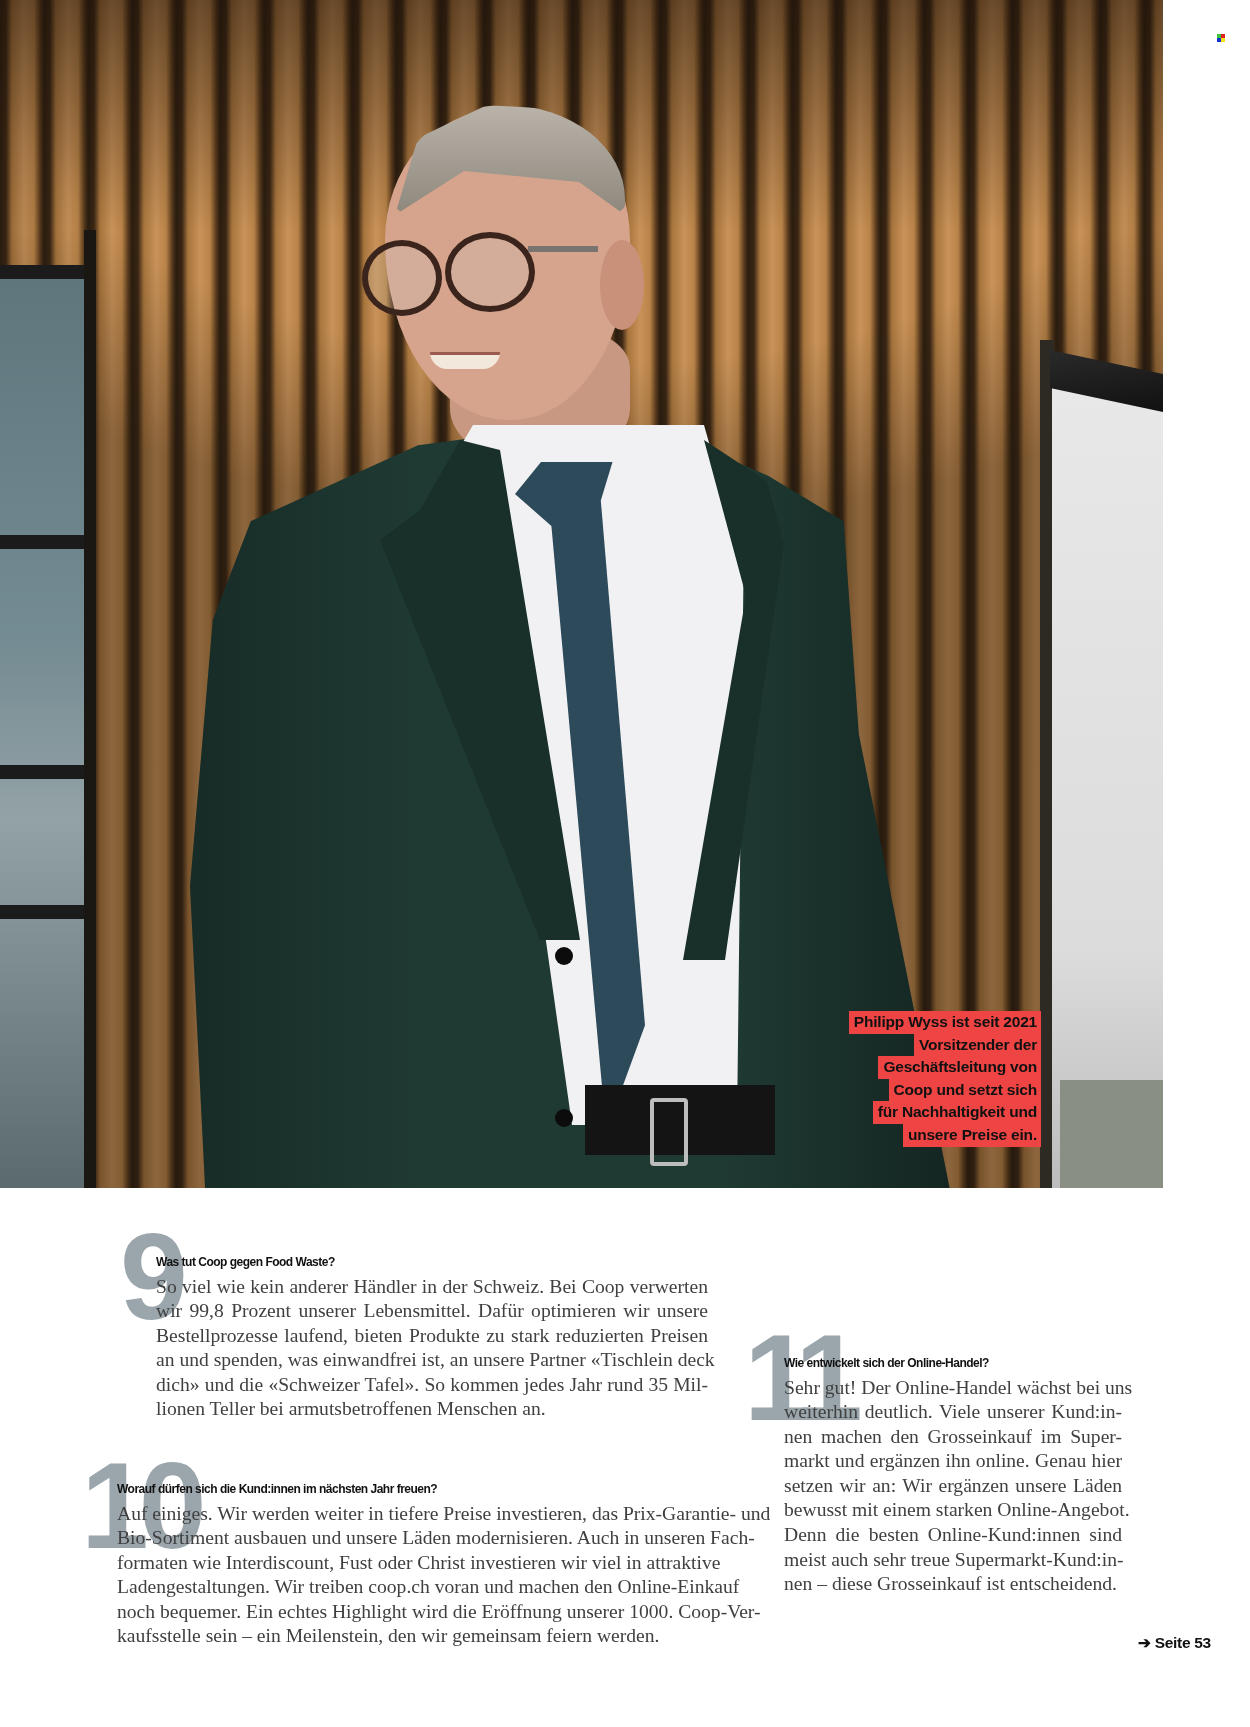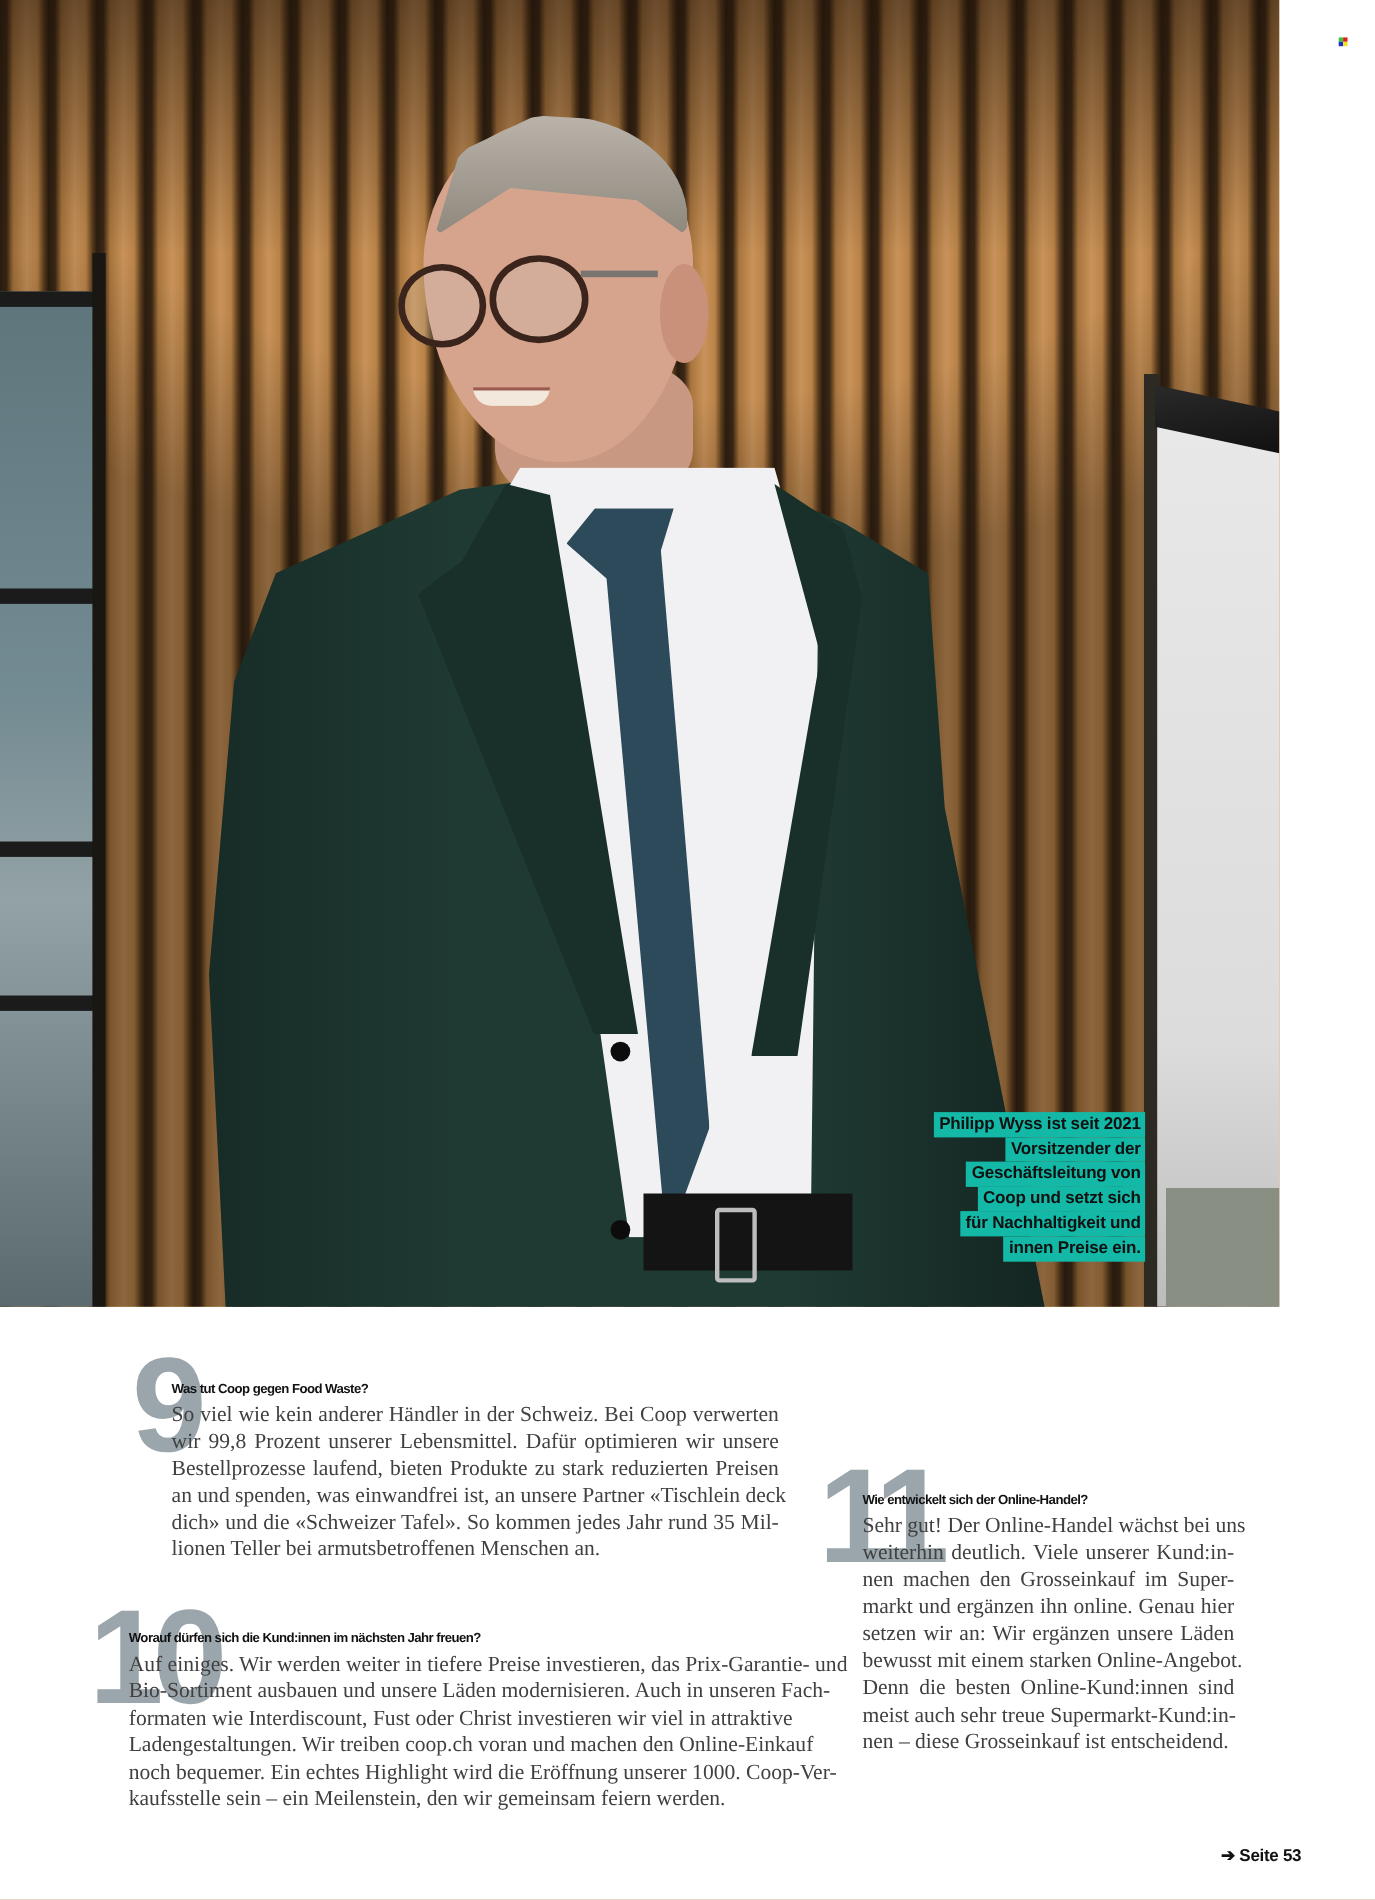--- a/index.html
+++ b/index.html
@@ -48,42 +48,42 @@
   .hair { position:absolute; left:395px; top:105px; width:230px; height:110px; background:linear-gradient(180deg,#b9b3aa,#8e877c);
     border-radius:50% 55% 10% 10% / 90% 90% 10% 10%; clip-path: polygon(0% 100%, 10% 30%, 40% 0%, 80% 5%, 100% 60%, 100% 100%, 80% 70%, 30% 60%); }
   .ear { position:absolute; left:600px; top:240px; width:44px; height:90px; background:#c9907a; border-radius:50%; }
   .glasses-l { position:absolute; left:362px; top:240px; width:68px; height:64px; border:6px solid #3a241c; border-radius:50%; background:rgba(200,220,230,0.15); }
   .glasses-r { position:absolute; left:445px; top:232px; width:78px; height:68px; border:6px solid #3a241c; border-radius:50%; background:rgba(200,220,230,0.15); }
   .glasses-arm { position:absolute; left:528px; top:246px; width:70px; height:6px; background:#7a7470; }
   .mouth { position:absolute; left:430px; top:352px; width:70px; height:14px; border-radius:0 0 40px 40px; background:#f3e8dc; border-top:3px solid #9b5a50; }
 
   
   .caption { position:absolute; right:122px; top:1011px; text-align:right; font-family:"Liberation Sans", sans-serif; font-weight:bold; font-size:15.5px; line-height:22.6px; color:#111; }
-  .caption .cl { display:inline-block; background:#14b8a6; padding:0 4px 0 5px; white-space:nowrap; letter-spacing:-0.2px; }
+  .caption .cl { display:inline-block; background:#ef4444; padding:0 4px 0 5px; white-space:nowrap; letter-spacing:-0.2px; }
 
   
   .logo { position:absolute; left:1217px; top:34px; width:8px; height:8px; display:grid; grid-template-columns:4px 4px; grid-template-rows:4px 4px; }
   .logo span { display:block; }
 
   
   .section { position:absolute; }
   .bignum { position:absolute; font-family:"Liberation Sans", sans-serif; font-weight:bold; color:#9ba6ac; font-size:122px; line-height:1; letter-spacing:-10px; z-index:0; }
   .q { position:relative; z-index:1; font-family:"Liberation Sans", sans-serif; font-weight:bold; font-size:12px; line-height:24.5px; color:#111; letter-spacing:-0.5px; white-space:nowrap; }
   .a { position:relative; z-index:1; font-family:"Liberation Serif", serif; font-size:19.6px; line-height:24.6px; color:#404040; }
   .a .ln { display:block; white-space:nowrap; text-align:justify; text-align-last:justify; }
   .a .ln.last { text-align-last:left; }
 
   .s9 { left:156px; top:1250px; width:552px; }
   .s9 .bignum { left:-36px; top:-34px; }
   .s10 { left:117px; top:1477px; width:583px; }
   .s10 .bignum { left:-36px; top:-32px;text-align:right; }
   .s11 { left:784px; top:1351px; width:338px; }
   .s11 .bignum { left:-40px; top:-34px; }
 
-  .pageref { position:absolute; left:1110px; top:1634px; font-family:"Liberation Sans", sans-serif; font-weight:bold; font-size:15.5px; color:#111; white-space:nowrap; letter-spacing:-0.3px;margin-top:44px; }
+  .pageref { position:absolute; left:1138px; top:1634px; font-family:"Liberation Sans", sans-serif; font-weight:bold; font-size:15.5px; color:#111; white-space:nowrap; letter-spacing:-0.3px; }
 </style>
 </head>
 <body>
 
 <div class="photo">
   <div class="slats"></div>
   <div class="arch-shade"></div>
   <div class="top-dark"></div>
   <div class="left-window">
     <div class="frame" style="top:0"></div>
@@ -117,21 +117,21 @@
     <div class="glasses-arm"></div>
     <div class="mouth"></div>
   </div>
 
   <div class="caption">
     <span class="cl">Philipp Wyss ist seit 2021</span><br>
     <span class="cl">Vorsitzender der</span><br>
     <span class="cl">Geschäftsleitung von</span><br>
     <span class="cl">Coop und setzt sich</span><br>
     <span class="cl">für Nachhaltigkeit und</span><br>
-    <span class="cl">innen Preise ein.</span>
+    <span class="cl">unsere Preise ein.</span>
   </div>
 </div>
 
 <div class="logo">
   <span style="background:#3ac43a"></span>
   <span style="background:#e02020"></span>
   <span style="background:#1a2fd0"></span>
   <span style="background:#f2e21a"></span>
 </div>
 

